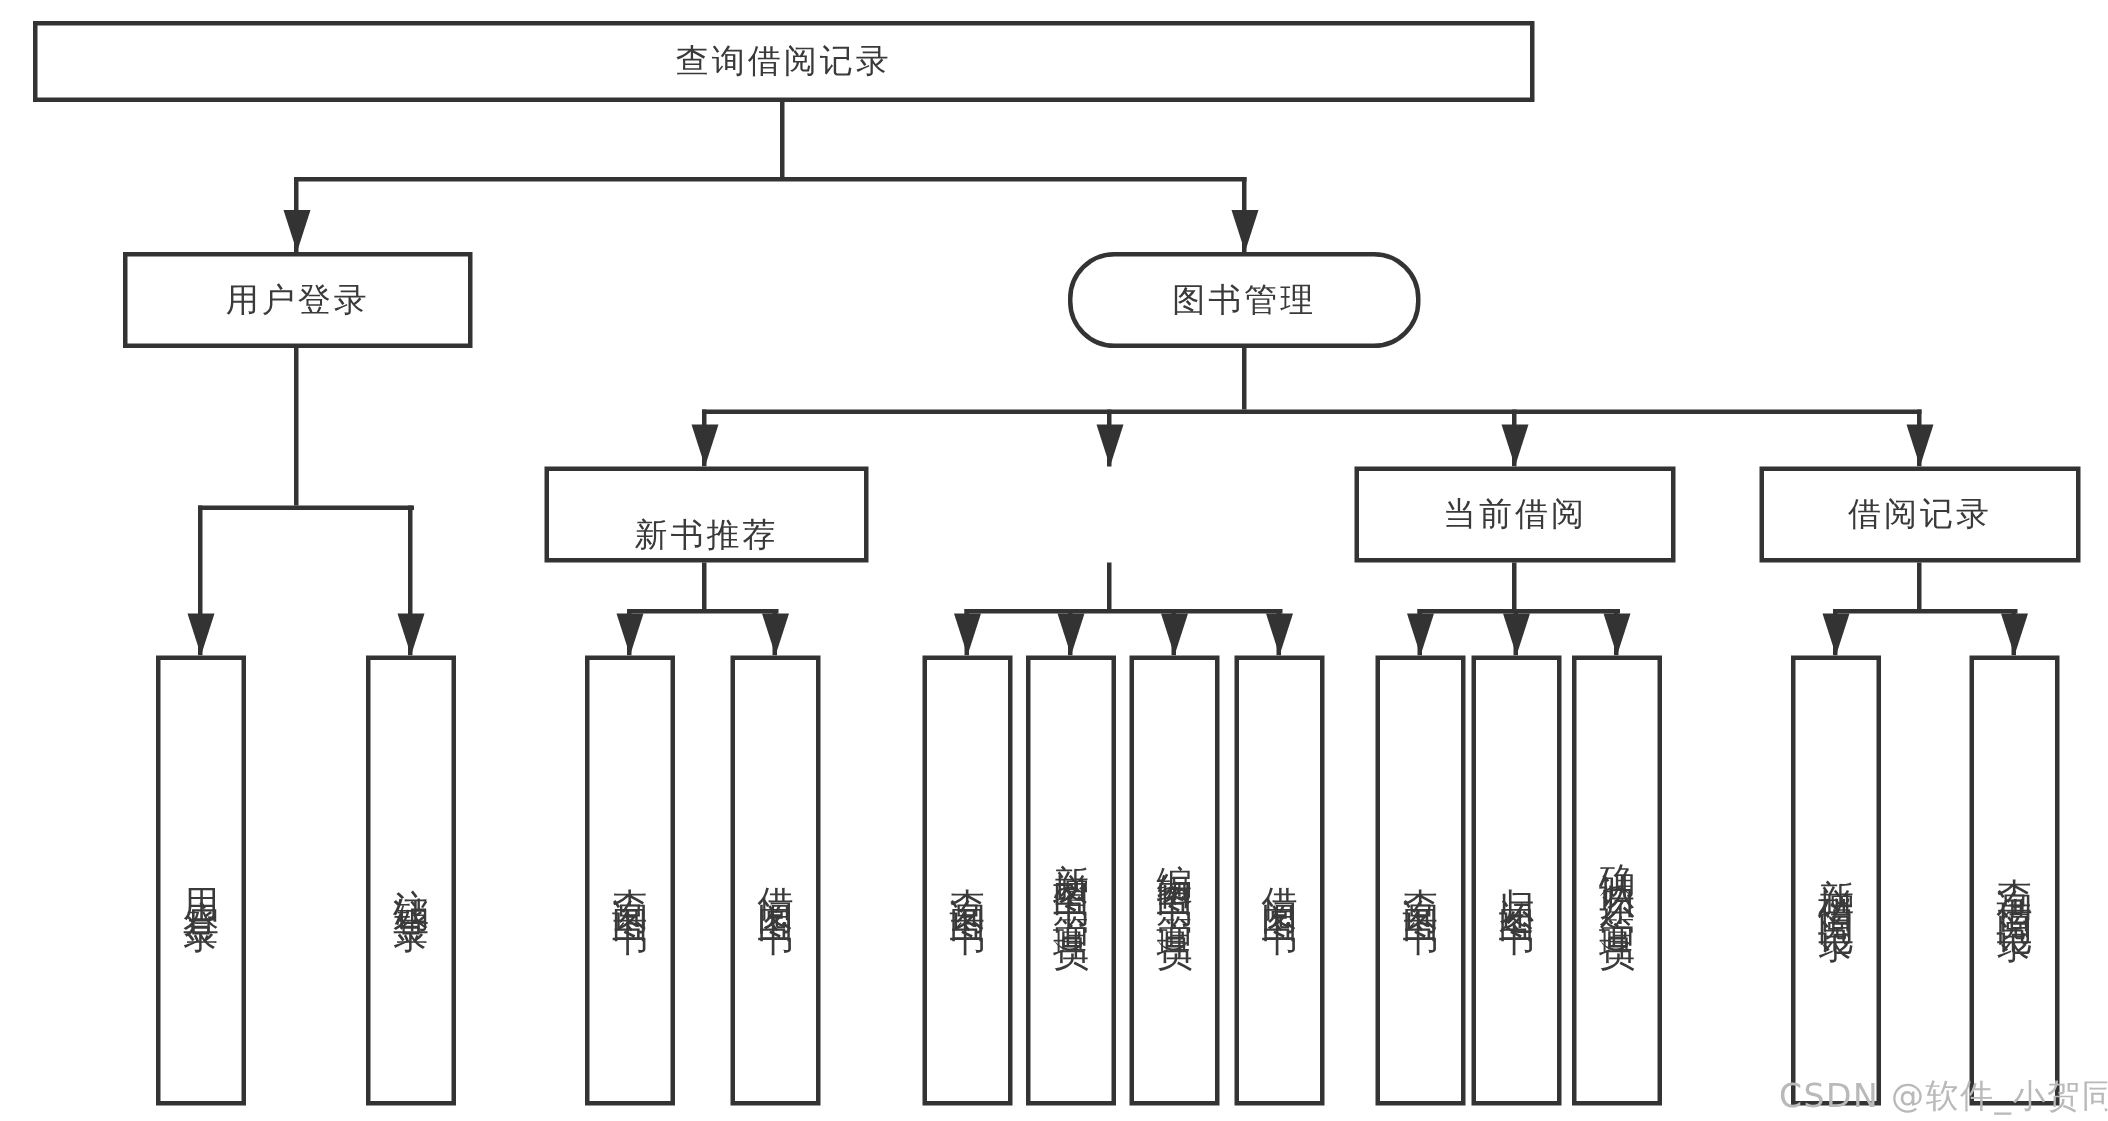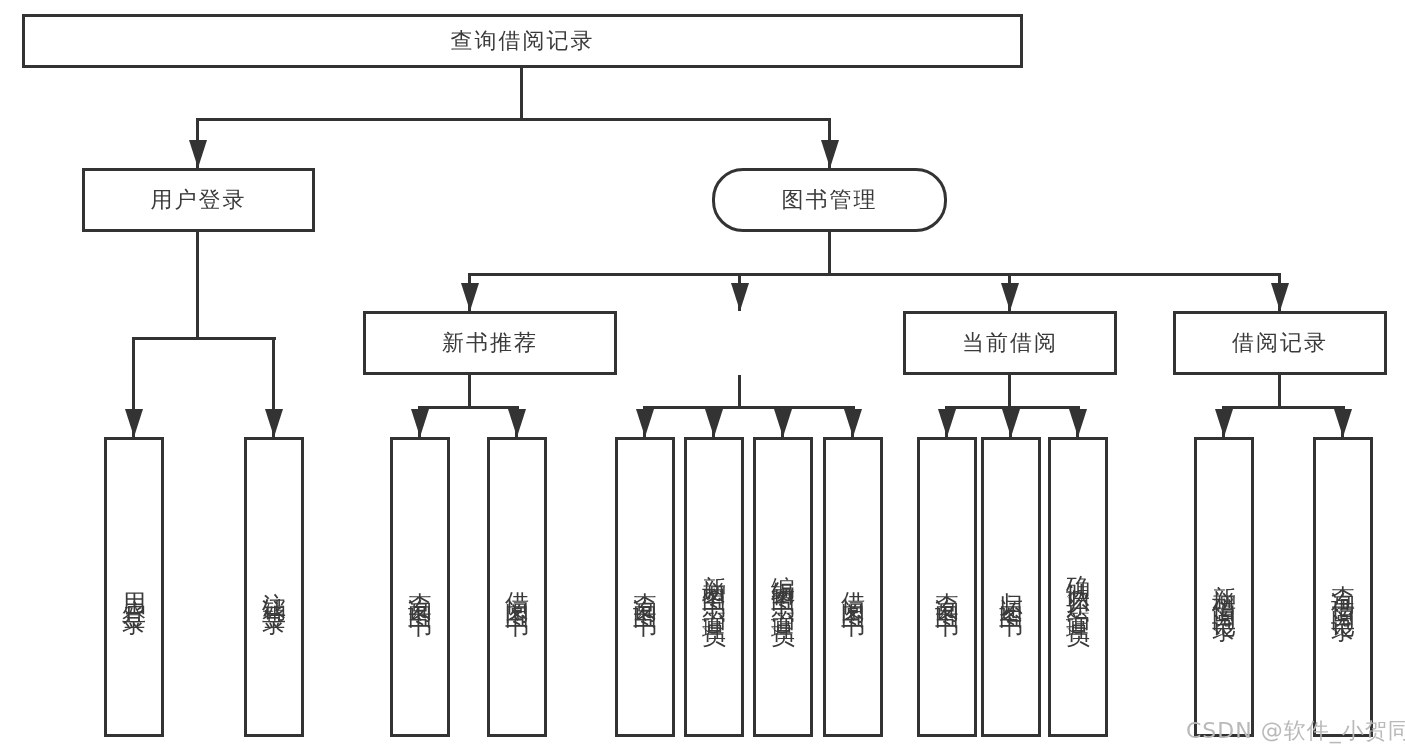--- a/index.html
+++ b/index.html
@@ -81,21 +81,21 @@
   <div class="line hline" style="left:468px;top:273px;width:813px;"></div>
   <div class="line vline" style="left:468px;top:273px;height:38px;"></div>
   <div class="arrow" style="left:461px;top:283px;"></div>
   <div class="line vline" style="left:738px;top:273px;height:38px;"></div>
   <div class="arrow" style="left:731px;top:283px;"></div>
   <div class="line vline" style="left:1008px;top:273px;height:38px;"></div>
   <div class="arrow" style="left:1001px;top:283px;"></div>
   <div class="line vline" style="left:1278px;top:273px;height:38px;"></div>
   <div class="arrow" style="left:1271px;top:283px;"></div>
 
-  <div class="node h-label" style="left:363px;top:311px;width:254px;height:64px;">
+  <div class="node h-label" style="left:363px;top:311px;width:216px;height:64px;align-items:flex-end;">
     <span>新书推荐</span>
   </div>
   <div class="node h-label" style="left:1173px;top:311px;width:214px;height:64px;">
     <span>借阅记录</span>
   </div>
   <div class="node h-label" style="left:903px;top:311px;width:214px;height:64px;">
     <span>当前借阅</span>
   </div>
 
   <div class="line vline" style="left:468px;top:375px;height:31px;"></div>

